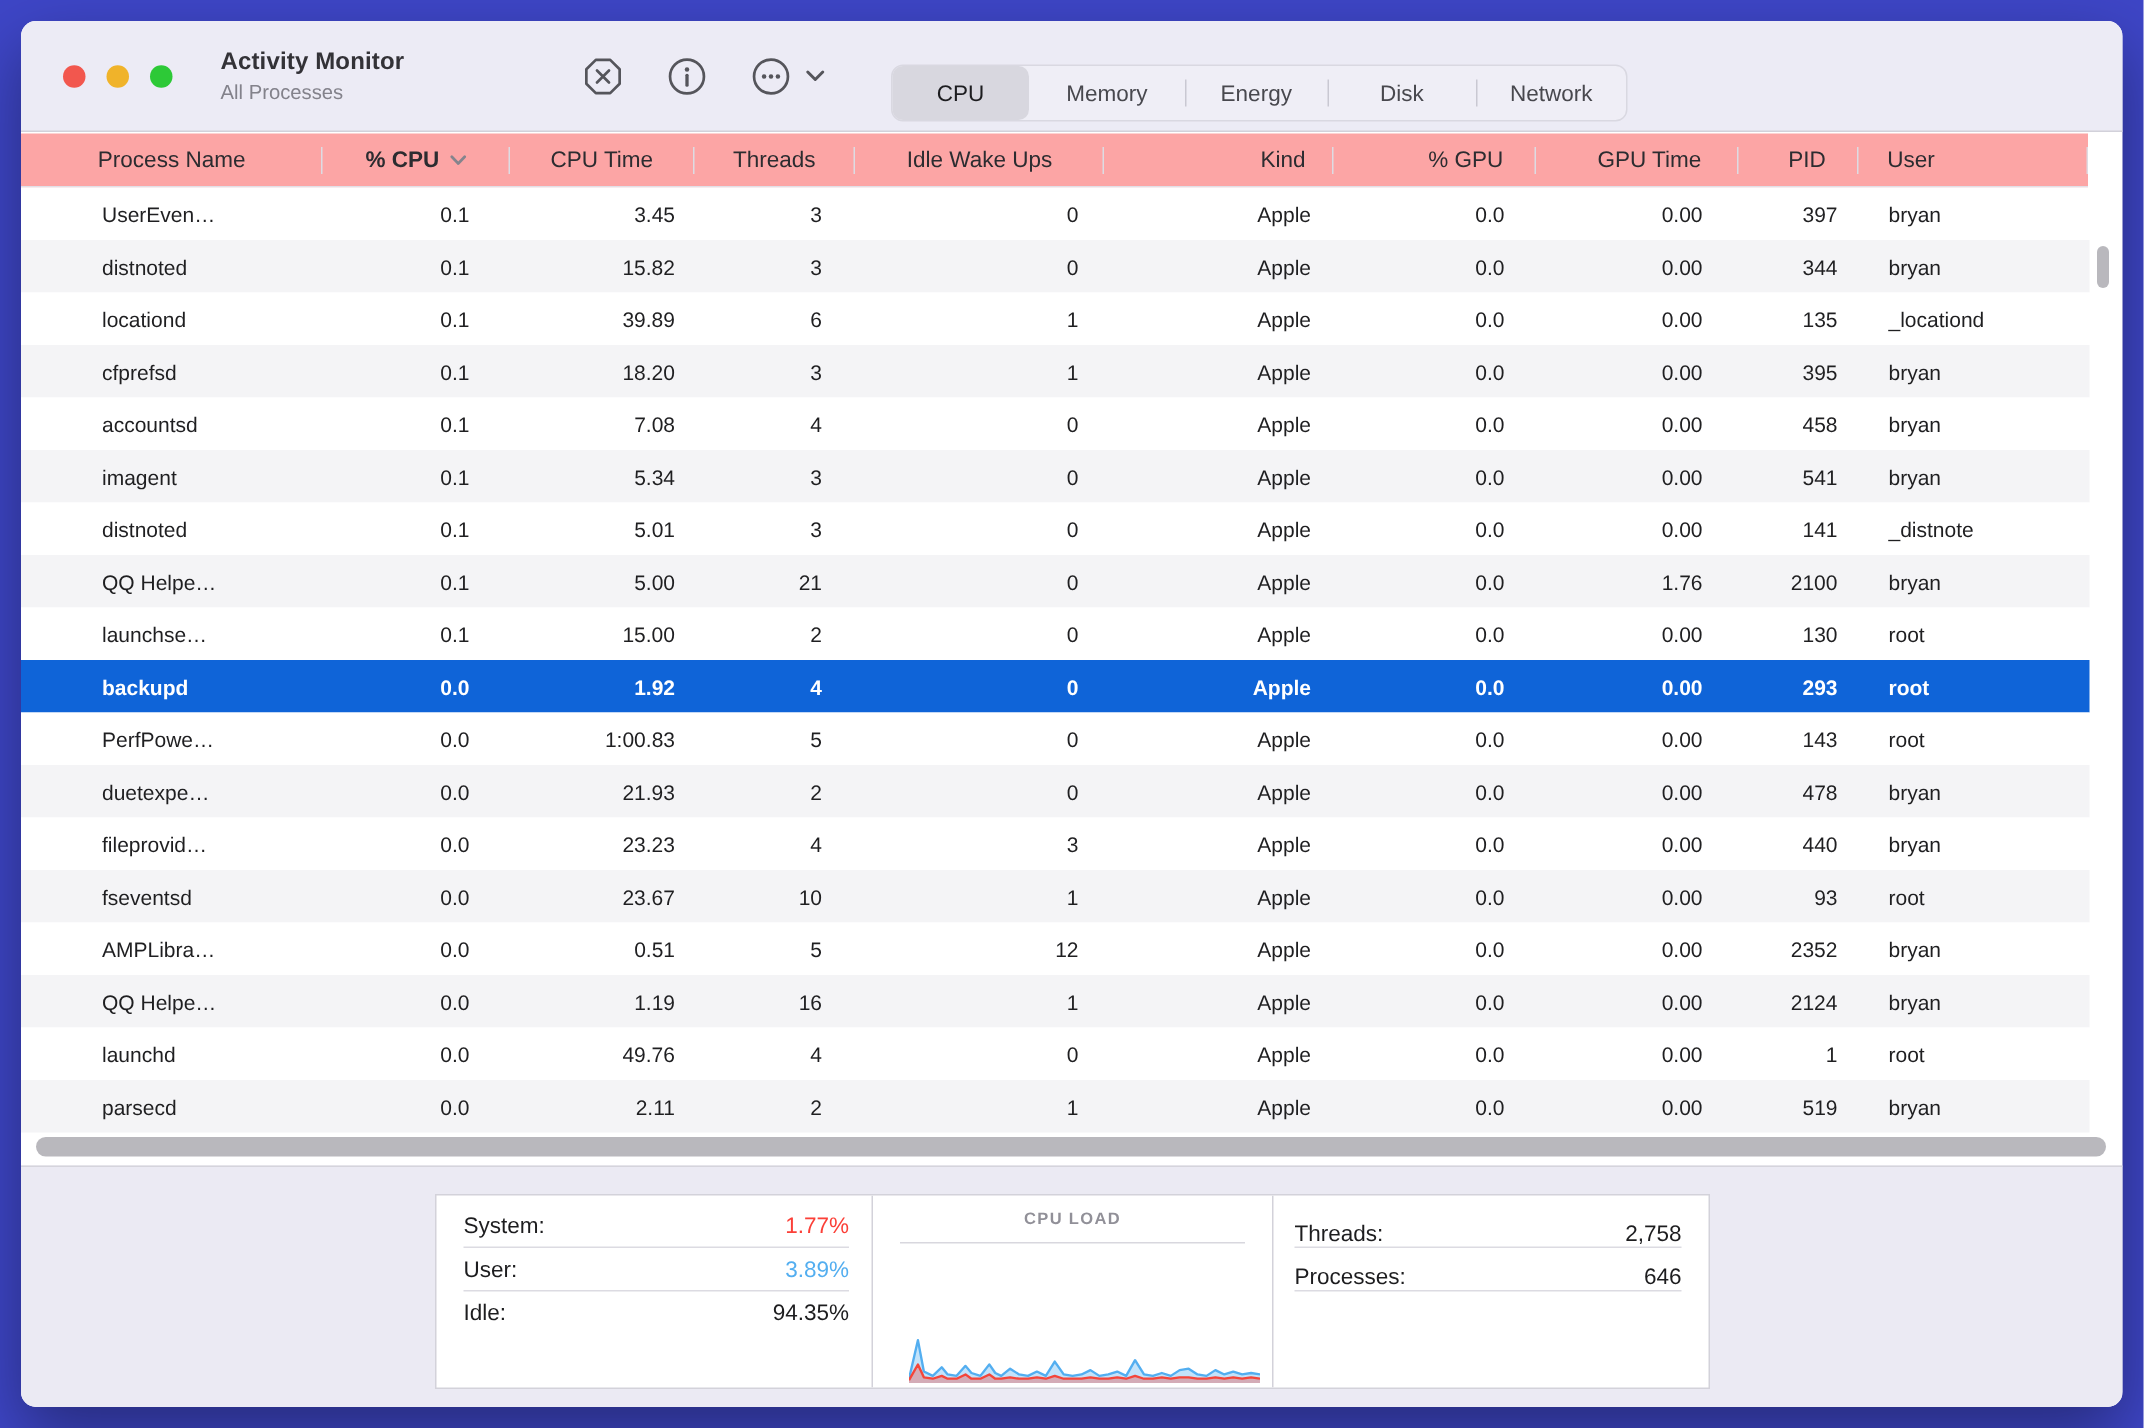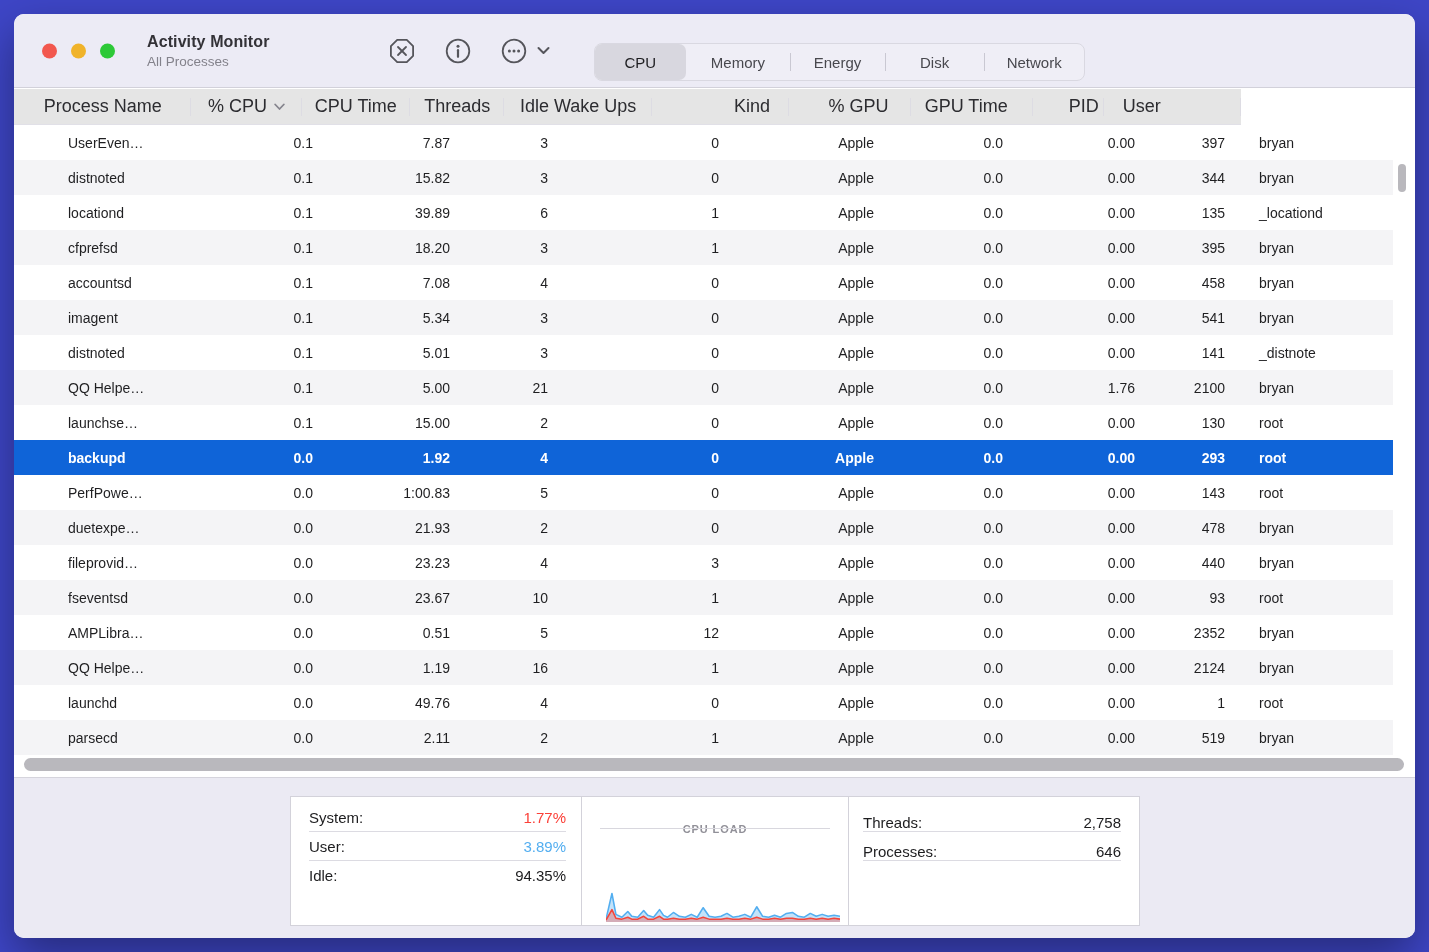--- a/index.html
+++ b/index.html
@@ -57,44 +57,44 @@
     display:flex; align-items:center; padding:0 12px; cursor:text;
   }
   .search svg { flex:0 0 auto; margin-right:8px; }
   .search input {
     flex:1; border:none; outline:none; background:transparent;
     font-size:16px; color:#333; font-family:inherit;
   }
   .search input::placeholder { color:#a09fa8; }
   
   .table-header {
-    position:absolute; left:0; top:75px; width:1227px; height:36px;
-    background:#e5e5e5; border-bottom:1px solid #e1e0e7;
-    display:flex; font-size:18px; color:#2c2c30;
+    position:absolute; left:0; top:75px; width:1378px; height:36px;
+    background:#fca5a5; border-bottom:1px solid #e1e0e7;
+    display:flex; font-size:15px; color:#2c2c30;
   }
   .hcell { position:relative; display:flex; align-items:center; cursor:pointer; }
   .hcell::after { content:''; position:absolute; right:0; top:9px; height:18px; width:1px; background:#dddce3; }
-  .hcell.sorted { font-weight:normal; }
+  .hcell.sorted { font-weight:bold; }
   .sort-chevron { margin-left:7px; display:flex; align-items:center; }
   .c-center { justify-content:center; }
   .col-name    { width:201px; }
   .col-cpu     { width:125px; }
   .col-cputime { width:123px; }
   .col-threads { width:107px; }
   .col-idle    { width:167px; }
   .col-kind    { width:153px; }
   .col-gpu     { width:135px; }
   .col-gputime { width:135px; }
   .col-pid     { width:80px;  }
   .col-user    { width:153px; }
   .hcell.col-kind, .hcell.col-gpu, .hcell.col-gputime, .hcell.col-pid { justify-content:flex-end; }
   .hcell.col-kind    { padding-right:19px; }
   .hcell.col-gpu     { padding-right:22px; }
   .hcell.col-gputime { padding-right:25px; }
-  .hcell.col-pid     { padding-right:5px; }
+  .hcell.col-pid     { padding-right:22px; }
   .hcell.col-user    { padding-left:19px; }
   .table-body { position:absolute; left:0; top:111px; width:1379px; }
   .row { display:flex; height:35px; font-size:14px; color:#1f1f21; background:#ffffff; cursor:default; }
   .row:nth-child(even) { background:#f4f4f6; }
   .row.selected { background:#0f64d8; color:#ffffff; font-weight:bold; }
   .cell { display:flex; align-items:center; white-space:nowrap; overflow:hidden; }
   .cell.col-name    { padding-left:54px; }
   .cell.col-cpu     { justify-content:flex-end; padding-right:27px; }
   .cell.col-cputime { justify-content:flex-end; padding-right:13px; }
   .cell.col-threads { justify-content:flex-end; padding-right:22px; }
@@ -125,21 +125,21 @@
     height:29px; margin:0 15px 0 18px; display:flex; align-items:center;
     justify-content:space-between; font-size:15px; color:#1d1d1f;
   }
   .stat-row.lined { border-bottom:1px solid #dcdbe2; }
   .count-row {
     height:29px; margin:0 18px 0 14px; display:flex; align-items:flex-end;
     justify-content:space-between; font-size:15px; color:#1d1d1f;
     border-bottom:1px solid #dcdbe2;
   }
   .chart-title {
-    margin-top:26px; text-align:center; font-size:11px; font-weight:bold;
+    margin-top:10px; text-align:center; font-size:11px; font-weight:bold;
     color:#919098; letter-spacing:.9px;
   }
   .chart-rule { position:absolute; left:18px; right:18px; top:31px; height:1px; background:#d8d7de; }
   .spark { position:absolute; left:24px; right:8px; bottom:3px; height:40px; width:auto; }
   .spark svg { width:100%; height:100%; display:block; }
 </style>
 </head>
 <body>
 
 <div class="window">
@@ -215,21 +215,21 @@
     <div class="hcell col-gpu">% GPU</div>
     <div class="hcell col-gputime">GPU Time</div>
     <div class="hcell col-pid">PID</div>
     <div class="hcell col-user">User</div>
   </div>
 
   <div class="table-body">
       <div class="row">
     <div class="cell col-name">UserEven…</div>
     <div class="cell col-cpu">0.1</div>
-    <div class="cell col-cputime">7.87</div>
+    <div class="cell col-cputime">3.45</div>
     <div class="cell col-threads">3</div>
     <div class="cell col-idle">0</div>
     <div class="cell col-kind">Apple</div>
     <div class="cell col-gpu">0.0</div>
     <div class="cell col-gputime">0.00</div>
     <div class="cell col-pid">397</div>
     <div class="cell col-user">bryan</div>
   </div>
       <div class="row">
     <div class="cell col-name">distnoted</div>

